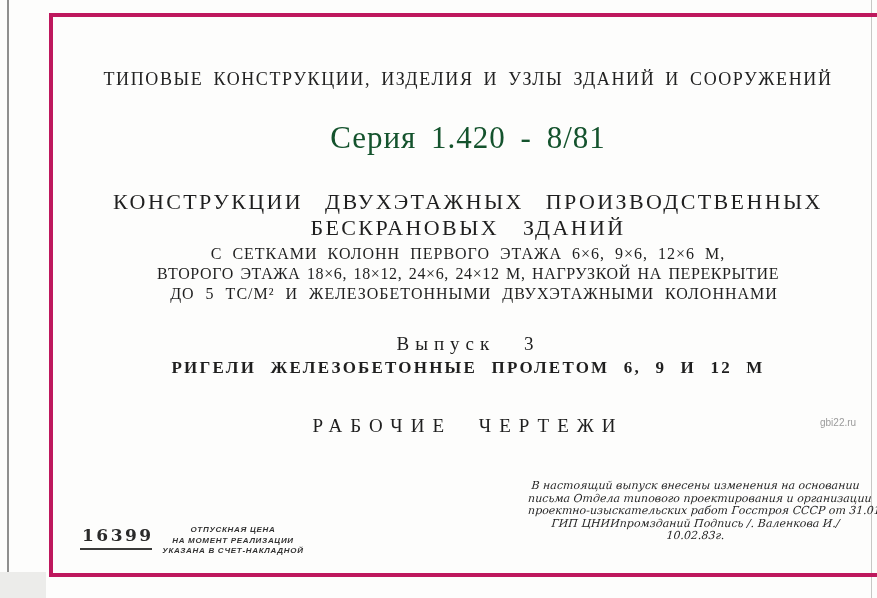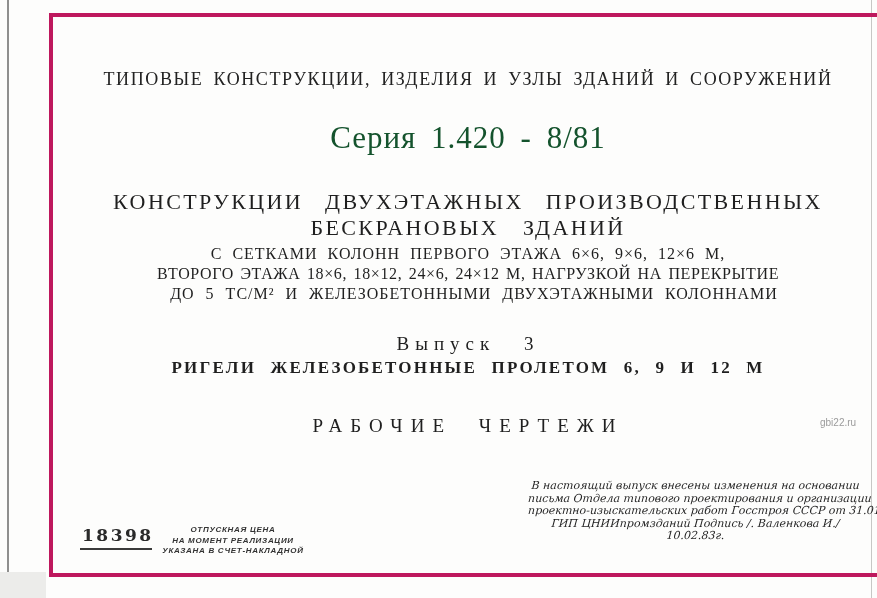--- a/index.html
+++ b/index.html
@@ -176,21 +176,21 @@
     <div class="t doc-type">РАБОЧИЕ ЧЕРТЕЖИ</div>
 
     <div class="amendment-note">
       <div class="note-line">В настоящий выпуск внесены изменения на основании</div>
       <div class="note-line">письма Отдела типового проектирования и организации</div>
       <div class="note-line">проектно-изыскательских работ Госстроя СССР от 31.01.83 №2/3-19.</div>
       <div class="note-line">ГИП ЦНИИпромзданий   Подпись /. Валенкова И./</div>
       <div class="note-line">10.02.83г.</div>
     </div>
 
-    <div class="inventory-number">18398</div>
+    <div class="inventory-number">16399</div>
     <div class="inventory-underline"></div>
 
     <div class="price-note">
       <div>ОТПУСКНАЯ ЦЕНА</div>
       <div>НА МОМЕНТ РЕАЛИЗАЦИИ</div>
       <div>УКАЗАНА В СЧЕТ-НАКЛАДНОЙ</div>
     </div>
 
   </div>
 

